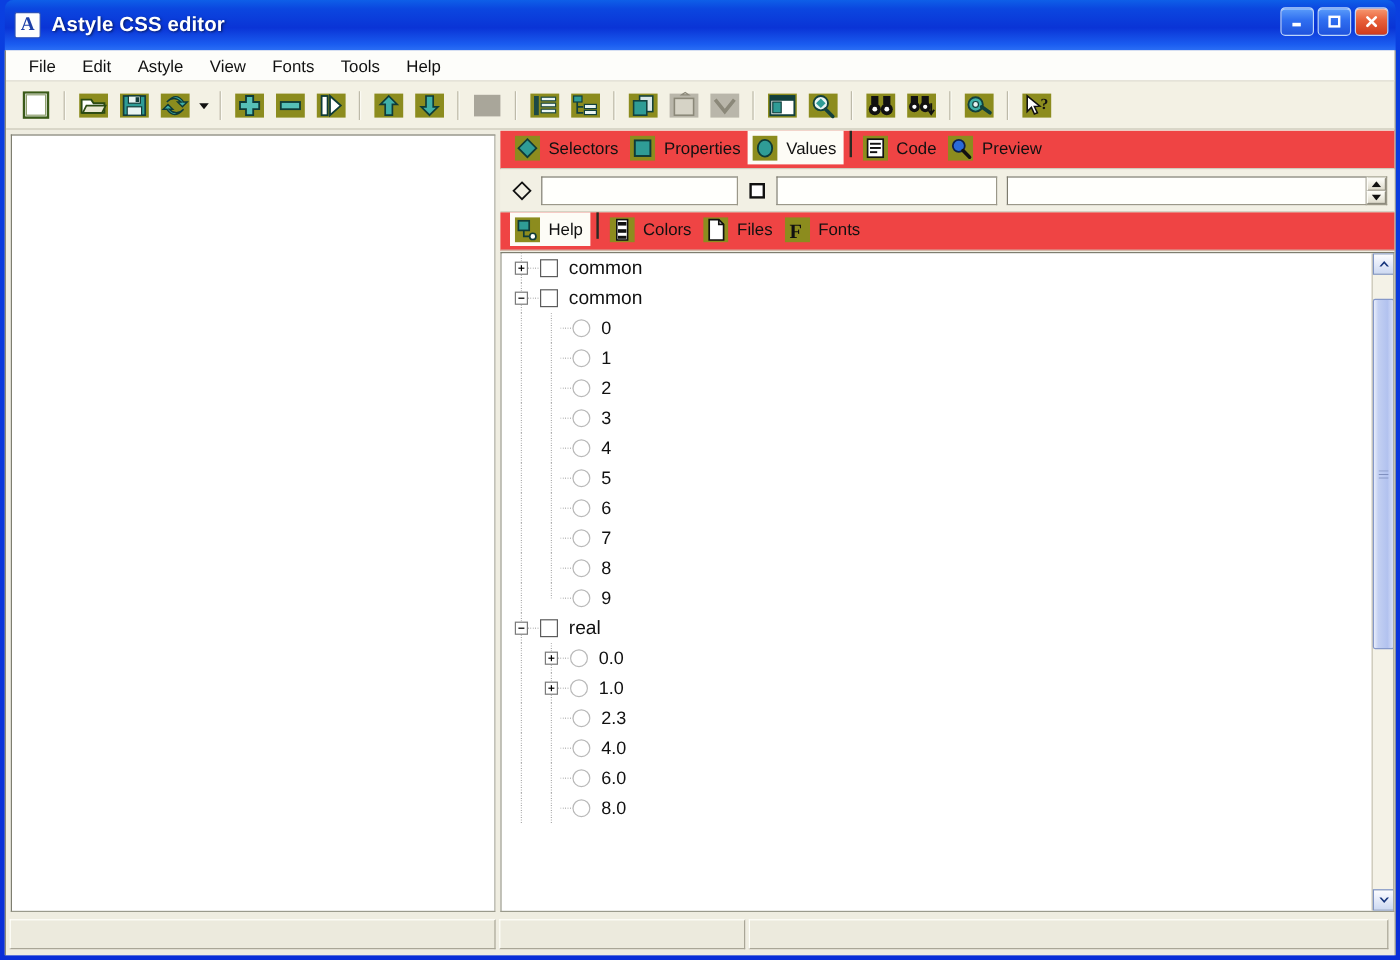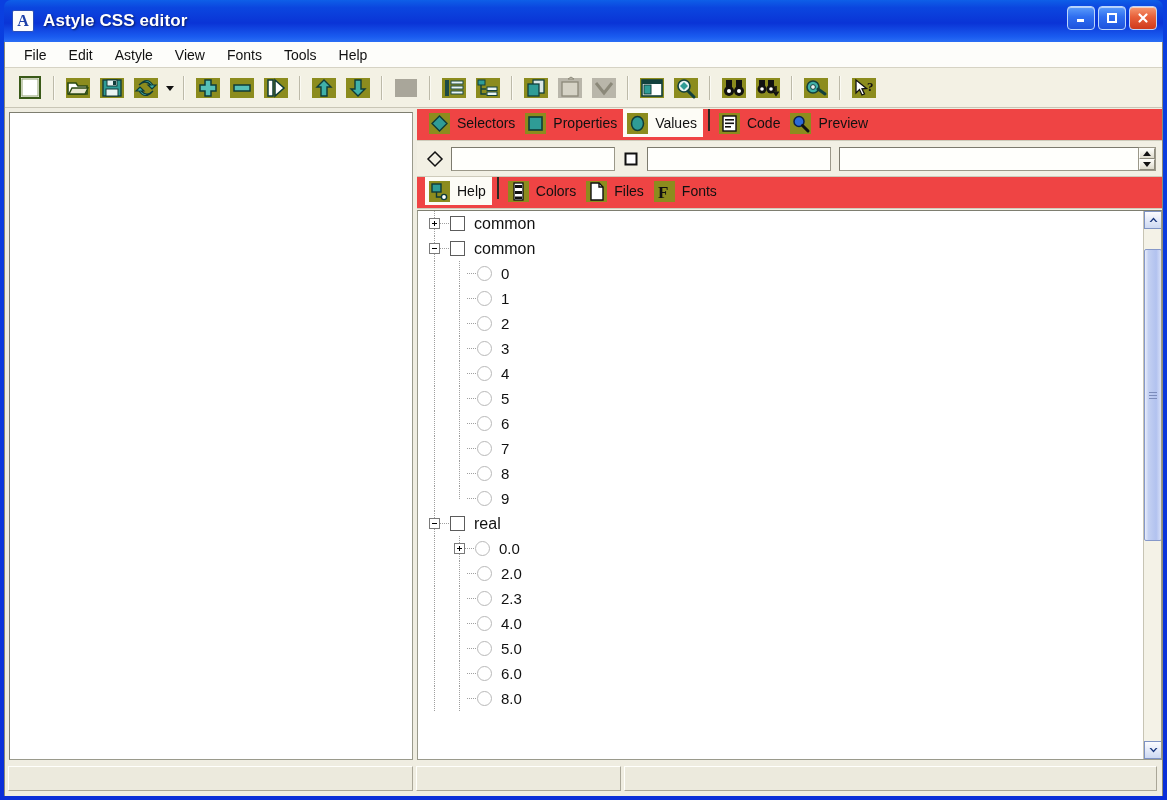--- a/index.html
+++ b/index.html
@@ -718,51 +718,42 @@
                 <span style="flex: 0 0 auto; width: 36px;"></span>
                 <span class="expander plus"></span>
                 <span class="hline"></span>
                 <span class="rad"></span>
                 <span class="lbl">0.0</span>
               </div>
               <div class="row">
                 <span class="guide" style="left: 16px;"></span>
                 <span class="guide" style="left: 41px;"></span>
                 <span style="flex: 0 0 auto; width: 36px;"></span>
-                <span style="flex: 0 0 auto; width: 13px;"></span>
-                <span class="hline"></span>
-                <span class="rad"></span>
-                <span class="lbl">2.0</span>
+                <span class="expander plus"></span>
+                <span class="hline"></span>
+                <span class="rad"></span>
+                <span class="lbl">1.0</span>
               </div>
               <div class="row">
                 <span class="guide" style="left: 16px;"></span>
                 <span class="guide" style="left: 41px;"></span>
                 <span style="flex: 0 0 auto; width: 36px;"></span>
                 <span style="flex: 0 0 auto; width: 13px;"></span>
                 <span class="hline"></span>
                 <span class="rad"></span>
                 <span class="lbl">2.3</span>
               </div>
               <div class="row">
                 <span class="guide" style="left: 16px;"></span>
                 <span class="guide" style="left: 41px;"></span>
                 <span style="flex: 0 0 auto; width: 36px;"></span>
                 <span style="flex: 0 0 auto; width: 13px;"></span>
                 <span class="hline"></span>
                 <span class="rad"></span>
                 <span class="lbl">4.0</span>
-              </div>
-              <div class="row">
-                <span class="guide" style="left: 16px;"></span>
-                <span class="guide" style="left: 41px;"></span>
-                <span style="flex: 0 0 auto; width: 36px;"></span>
-                <span style="flex: 0 0 auto; width: 13px;"></span>
-                <span class="hline"></span>
-                <span class="rad"></span>
-                <span class="lbl">5.0</span>
               </div>
               <div class="row">
                 <span class="guide" style="left: 16px;"></span>
                 <span class="guide" style="left: 41px;"></span>
                 <span style="flex: 0 0 auto; width: 36px;"></span>
                 <span style="flex: 0 0 auto; width: 13px;"></span>
                 <span class="hline"></span>
                 <span class="rad"></span>
                 <span class="lbl">6.0</span>
               </div>

